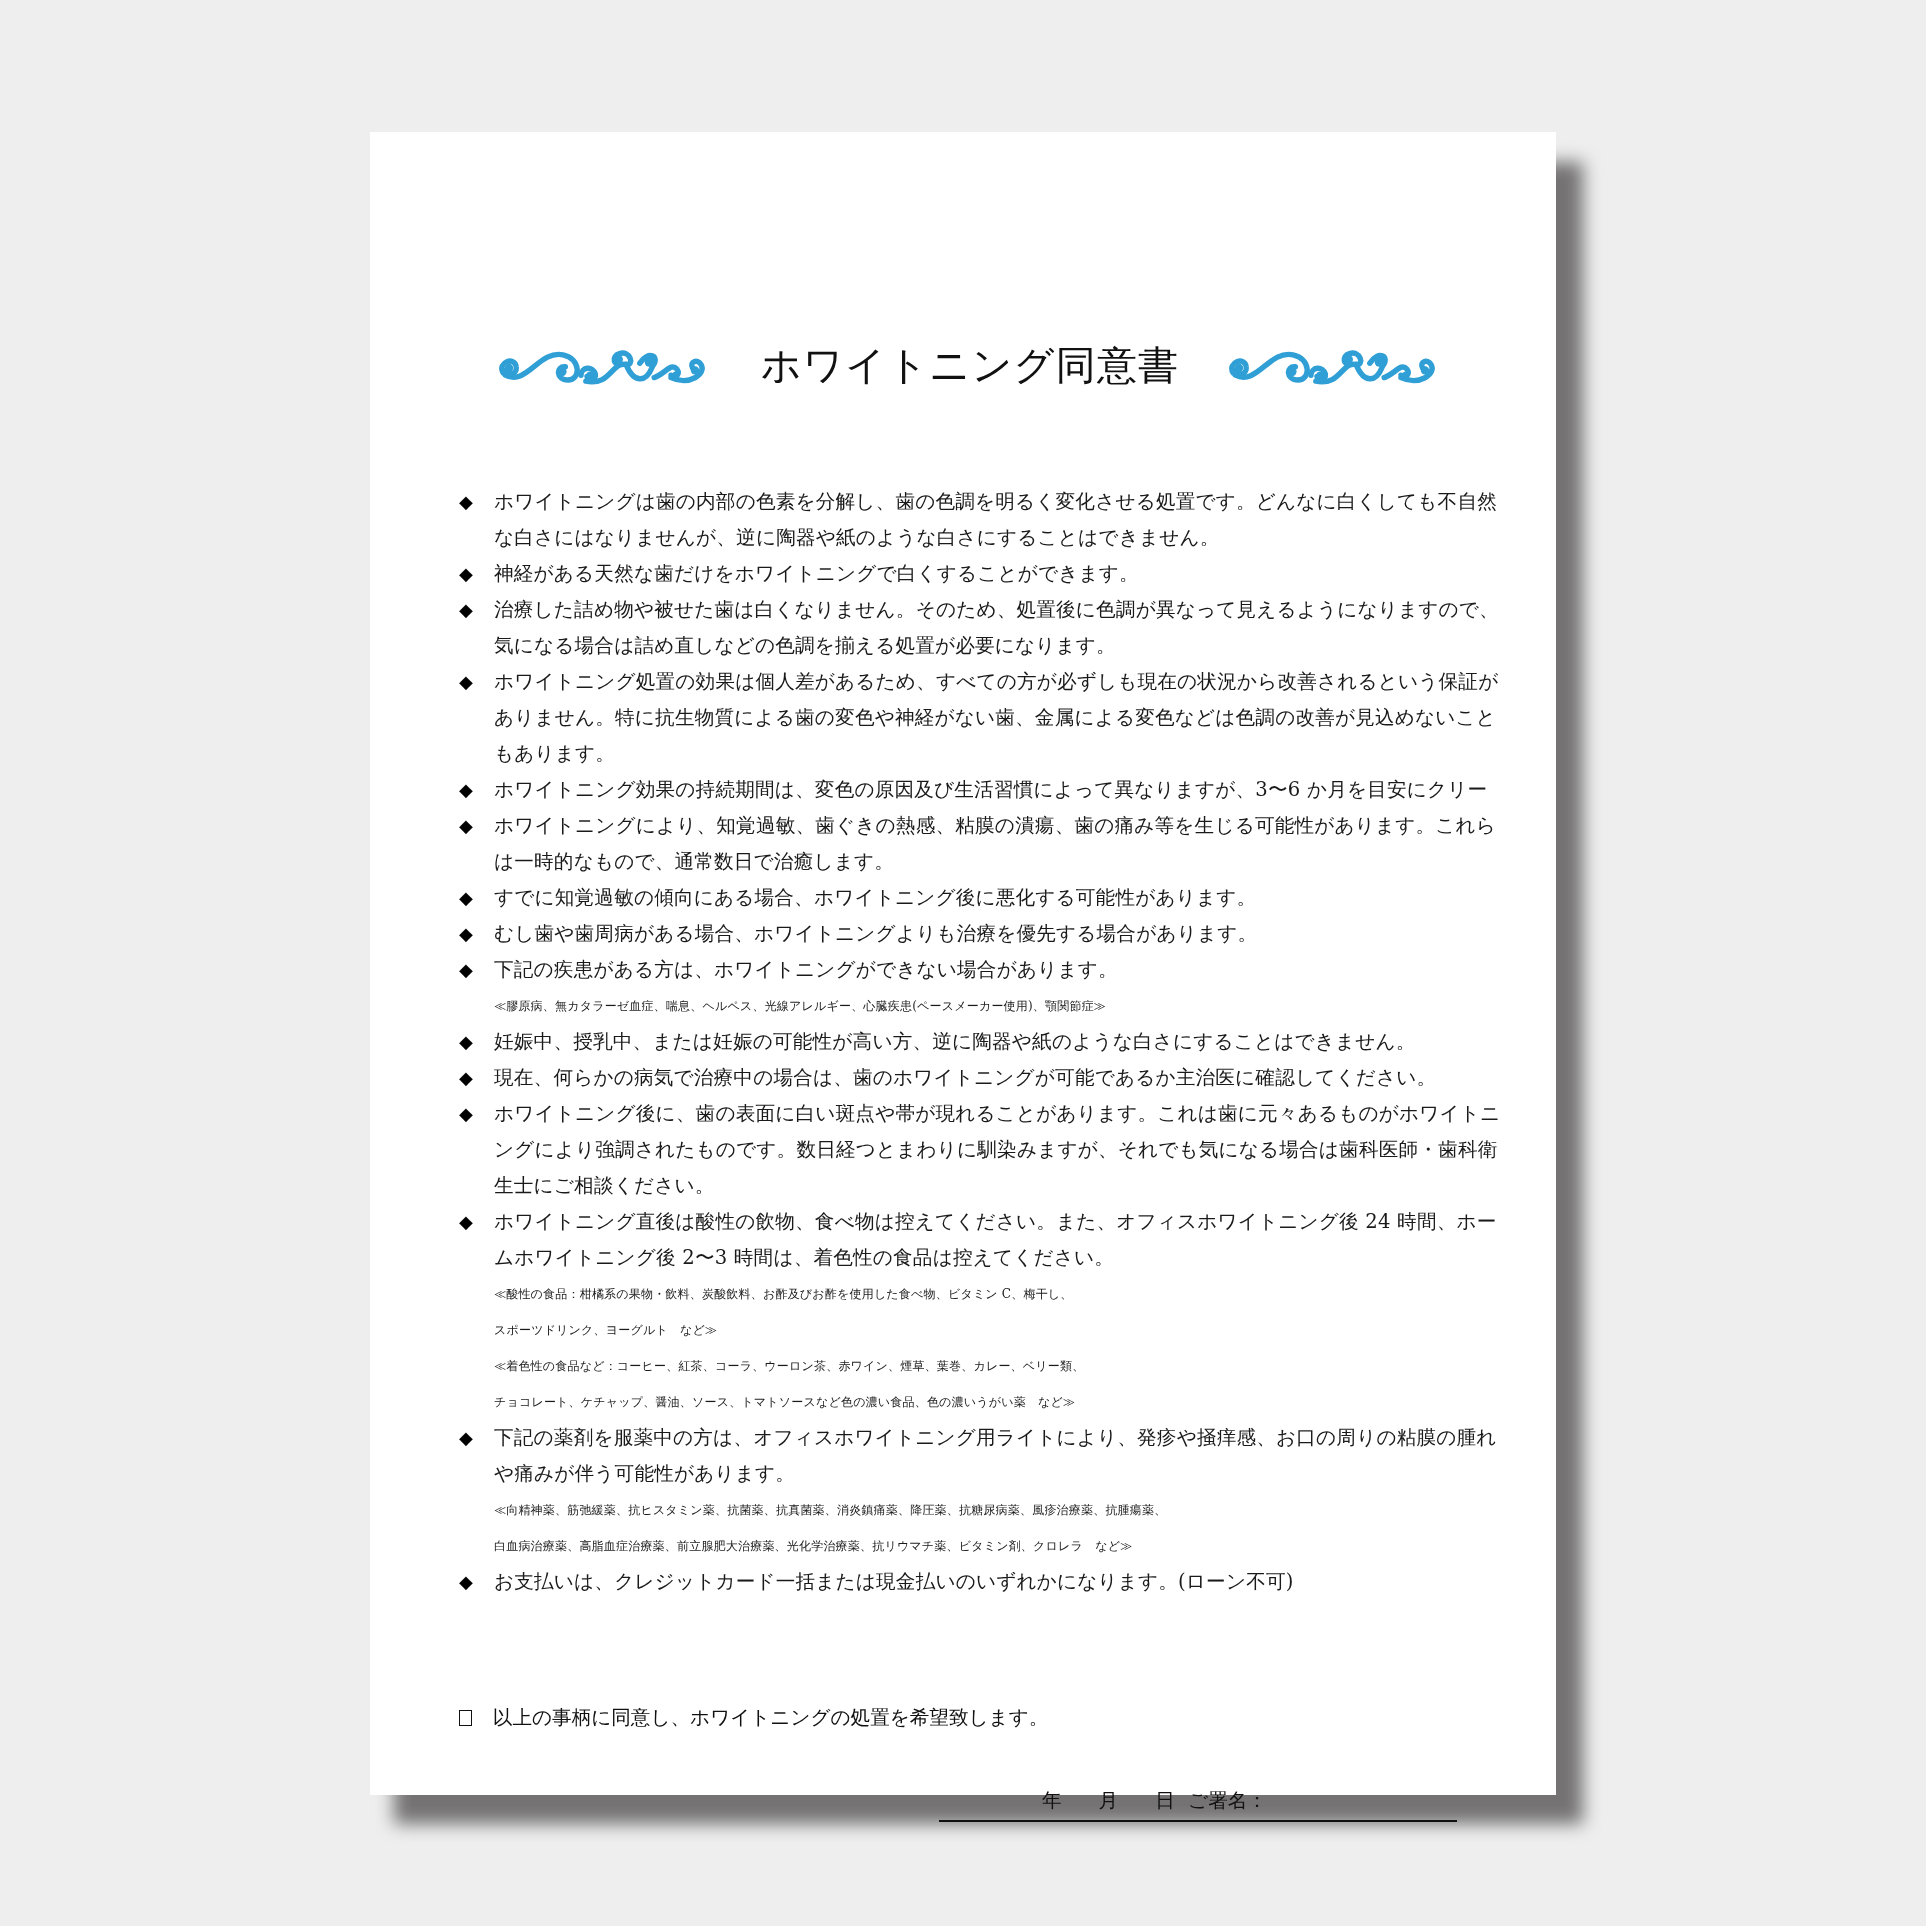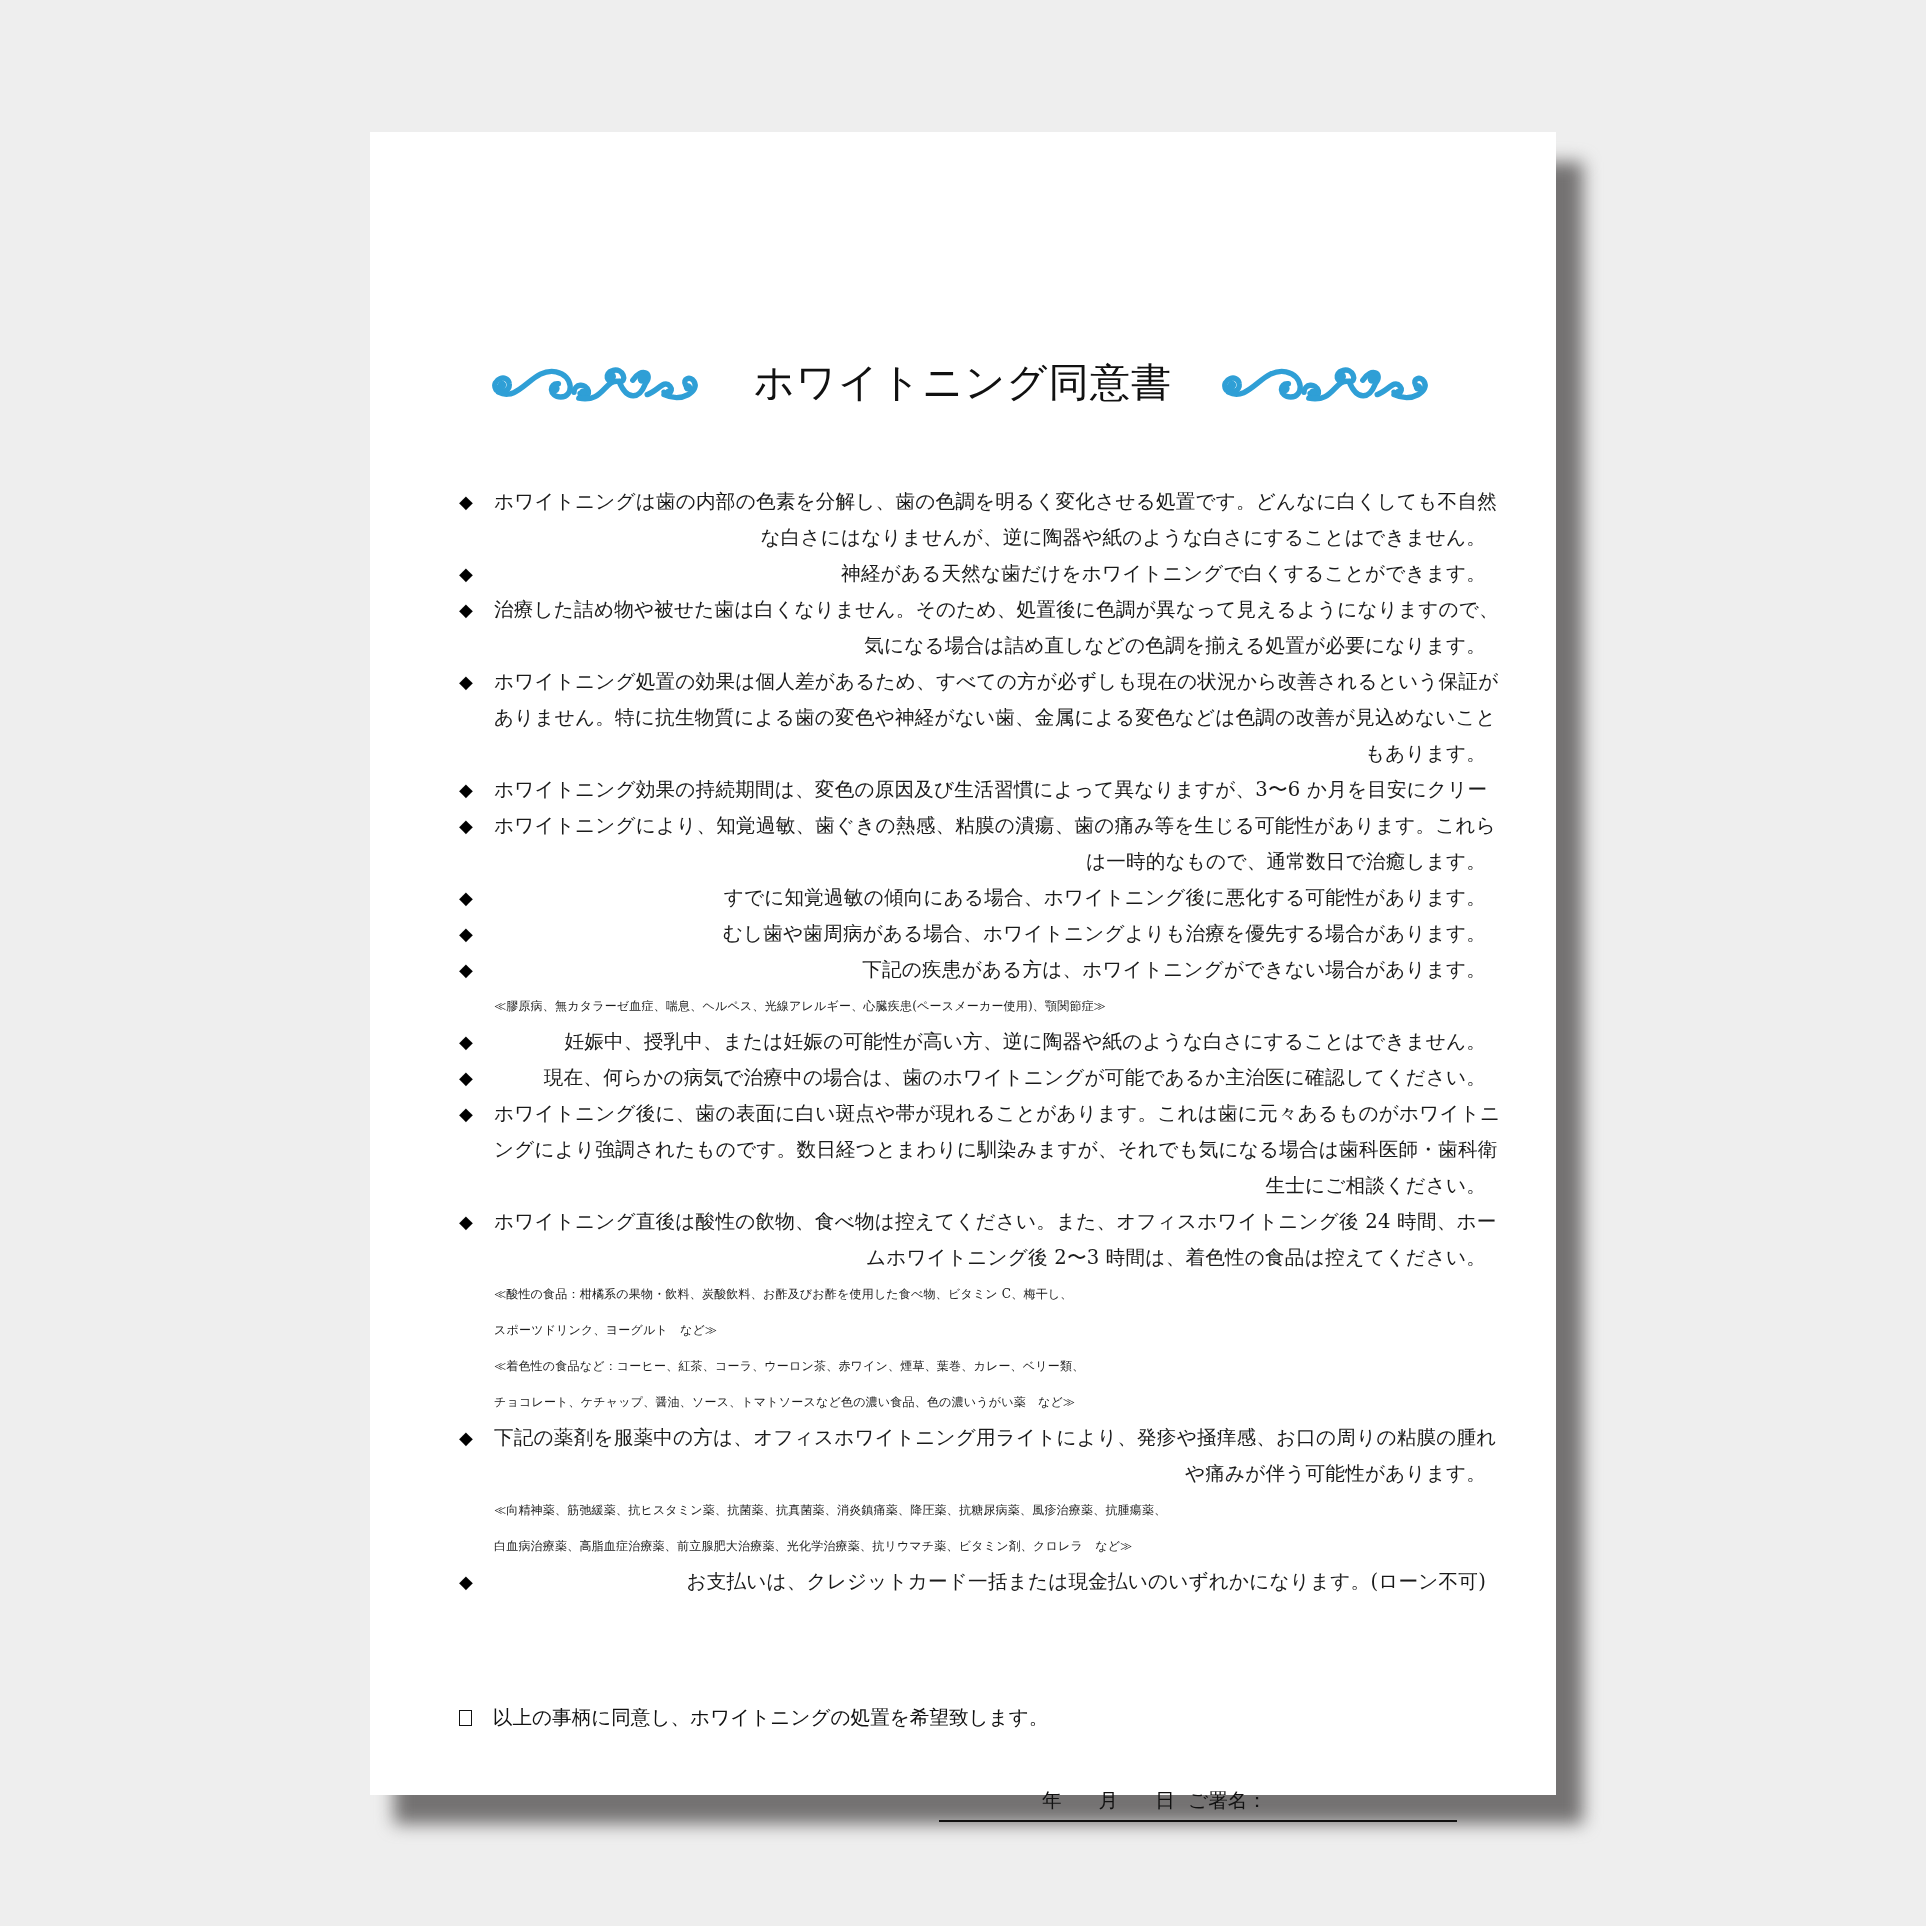--- a/index.html
+++ b/index.html
@@ -11,41 +11,41 @@
   }
   .shadow {
     position:absolute; left:394px; top:162px; width:1189px; height:1662px;
     background:#747272; filter: blur(8.5px);
   }
   .paper {
     position:absolute; left:370px; top:132px; width:1186px; height:1663px;
     background:#ffffff;
   }
   .title-row {
-    position:absolute; top:217px; left:0; width:100%; height:66px;
-    display:flex; align-items:center; justify-content:center;
+    position:absolute; top:200px; left:0; width:100%; height:66px;
+    display:flex; align-items:center; justify-content:center;padding-left:7px;
   }
   .ornament { width:230px; height:54px; display:block; }
   .title {
     font-size:40px; letter-spacing:1.2px; margin:0 41px; color:#111;
     font-family: "DejaVu Serif", serif; white-space:nowrap;
   }
   .body {
     position:absolute; left:89px; top:352px; width:1027px;
   }
   .item {
     position:relative; padding-left:35px;
     font-size:19.6px; line-height:36px; letter-spacing:0.2px;
     color:#1a1a1a;
   }
   .bullet {
     position:absolute; left:0; top:0; width:22px; line-height:36px;
     font-size:18px; color:#000; text-align:left;
   }
-  .line { display:block; white-space:nowrap;text-align:right; }
+  .line { display:block; white-space:nowrap; }
   .sub { display:block; white-space:nowrap; font-size:12px; }
   .consent {
     position:absolute; left:89px; top:1568px; font-size:19.6px; line-height:36px;
     display:flex; align-items:center;
   }
   .checkbox {
     width:13.3px; height:15.7px; border:1.5px solid #111; margin-right:20.5px; box-sizing:border-box;
   }
   .sign-area {
     position:absolute; left:569px; top:1654px; width:519px;

